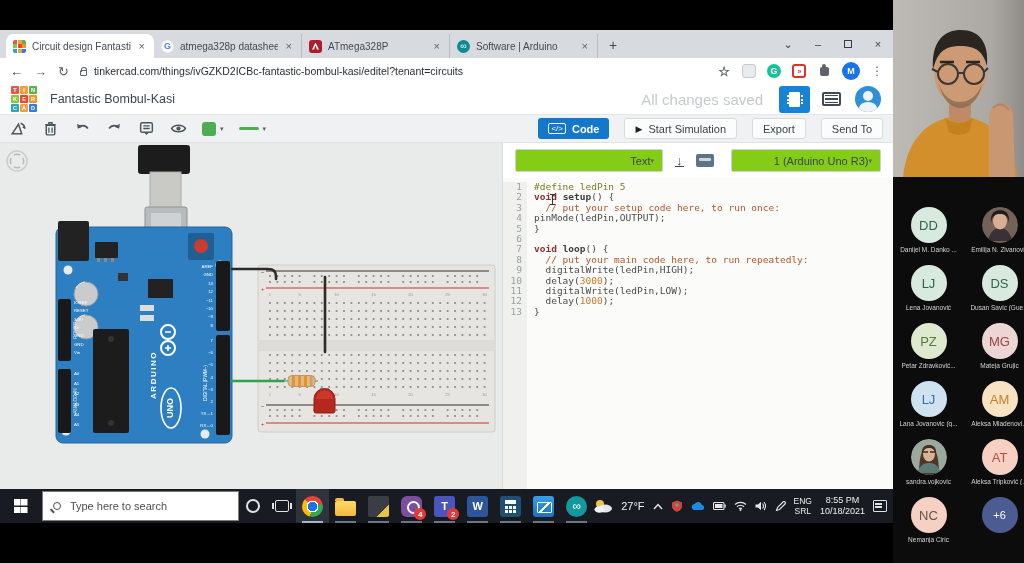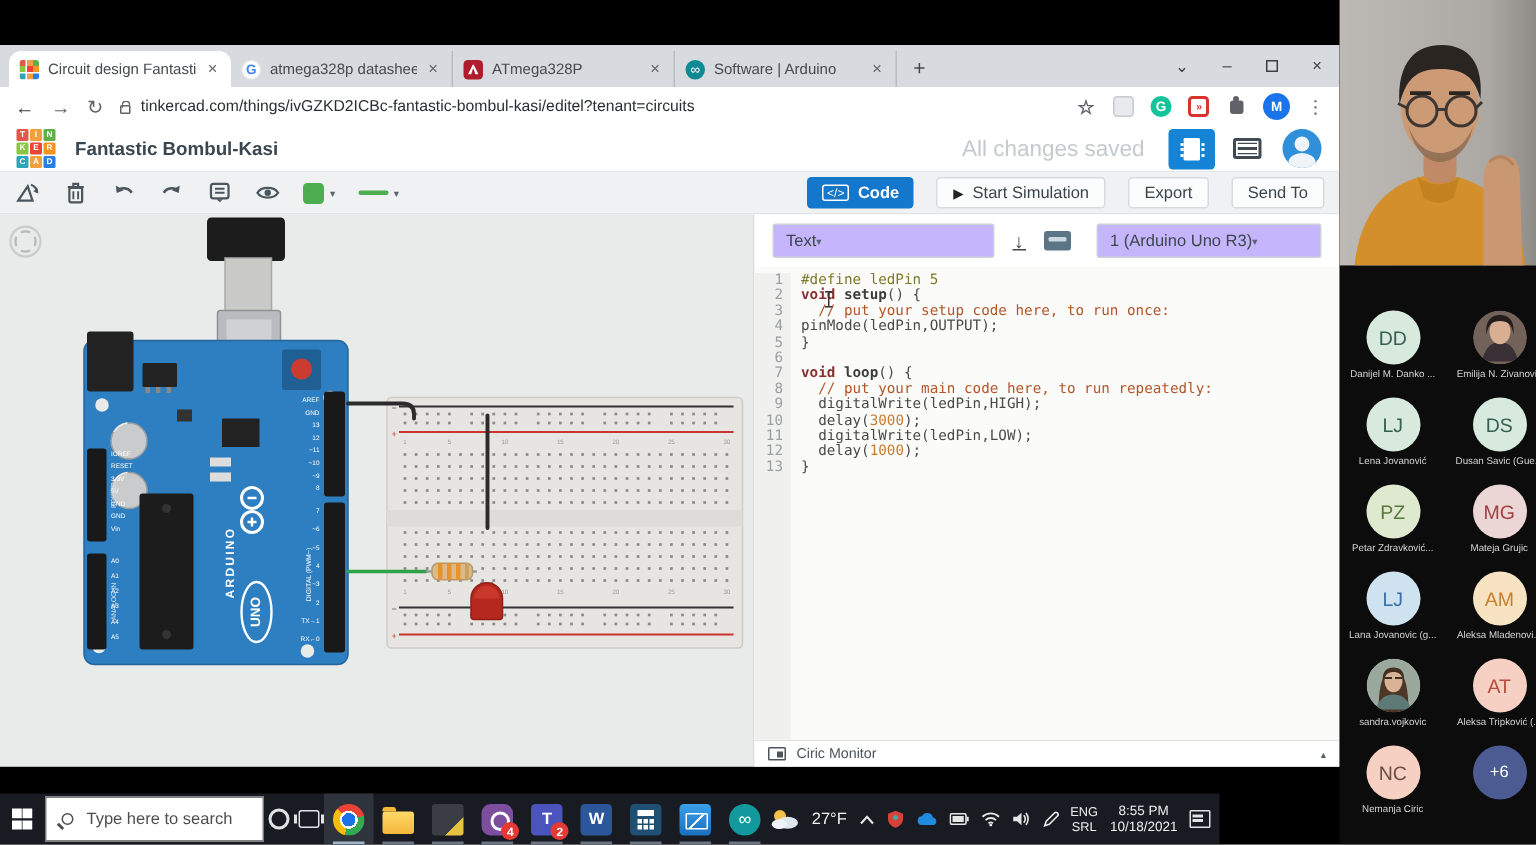--- a/index.html
+++ b/index.html
@@ -58,21 +58,21 @@
   .ei-puzzle i::before{content:"";position:absolute;top:-3px;left:2.5px;width:4px;height:4px;border-radius:50%;background:#5f6368}
   .avatarM{width:18px;height:18px;border-radius:50%;background:#1a73e8;color:#fff;font-size:9px;font-weight:700;
            display:flex;align-items:center;justify-content:center}
   .menudots{color:#5f6368;font-size:12px;letter-spacing:0}
 
   
   .tcheader{height:31px;background:#fff;border-bottom:1px solid #e4e7e9;display:flex;align-items:center;padding:0 6px}
   .tclogo{width:26px;height:26px;display:grid;grid-template-columns:repeat(3,1fr);grid-template-rows:repeat(3,1fr);
           gap:1px;margin:0 5px}
   .tclogo span{color:#fff;font-size:5.5px;font-weight:700;display:flex;align-items:center;justify-content:center;border-radius:1px}
-  .tctitle{font-size:12.5px;font-weight:700;color:#3a4750;margin-left:8px}
+  .tctitle{font-size:12.5px;font-weight:400;color:#3a4750;margin-left:8px}
   .saved{margin-left:auto;font-size:15px;color:#c4cacd;margin-right:16px}
   .chipbtn{width:31px;height:27px;background:#1583d6;border-radius:3px;display:flex;align-items:center;justify-content:center;margin-right:12px}
   .chipglyph{width:11px;height:15px;background:#fff;border-radius:1px;position:relative}
   .chipglyph::before,.chipglyph::after{content:"";position:absolute;top:2px;bottom:2px;width:2px;
       background:repeating-linear-gradient(#1583d6 0 1.5px,#fff 1.5px 3.5px)}
   .chipglyph::before{left:-2.5px}.chipglyph::after{right:-2.5px}
   .listbtn{width:19px;height:14px;border:2px solid #3f4a52;border-radius:2px;margin-right:14px;
       background:repeating-linear-gradient(#3f4a52 0 2px,#fff 2px 4px);background-clip:content-box;padding:1px}
   .tcavatar{width:26px;height:26px;border-radius:50%;background:#2f8fd9;position:relative;overflow:hidden;margin-right:6px}
   .tcavatar::before{content:"";position:absolute;left:8px;top:5px;width:10px;height:10px;border-radius:50%;background:#eef4f8}
@@ -95,21 +95,21 @@
 
   
   .content{display:flex;height:368px}
   .canvas{flex:1;background:#e9ebea;position:relative;overflow:hidden}
   .pancontrol{position:absolute;left:5px;top:6px}
 
   
   .codepanel{width:391px;background:#fff;border-left:1px solid #d8dcdf;display:flex;flex-direction:column;flex:none}
   .cp-header{height:35px;display:flex;align-items:center;padding:0 12px;gap:12px;background:#fff}
   .select{border:1px solid #ccd2d5;border-radius:2px;height:23px;display:flex;align-items:center;
-          justify-content:flex-start;padding:0 8px;font-size:11px;color:#3c464c;background:#c4b5fd}
+          justify-content:flex-end;padding:0 8px;font-size:11px;color:#3c464c;background:#84cc16}
   .sel-mode{width:148px}
   .sel-board{width:150px;margin-left:auto}
   .dlicon{font-size:13px;color:#3c464c;border-bottom:1.5px solid #3c464c;line-height:11px;padding:0 1px}
   .archicon{width:18px;height:13px;background:#5b7486;border-radius:2px;position:relative}
   .archicon::before{content:"";position:absolute;left:3px;top:4px;right:3px;height:3px;background:#ccd7de;border-radius:1px}
   .cp-code{flex:1;display:flex;font-family:"DejaVu Sans Mono",monospace;font-size:9.5px;line-height:10.4px;
            background:#fbfbf9;overflow:hidden;position:relative;padding-top:4px}
   .gutter{width:24px;text-align:right;padding-right:5px;color:#9aa0a3;background:#f0f0ee;flex:none}
   .codelines{padding-left:7px;white-space:pre;color:#4a4a4a}
   .c-def{color:#7d7a28}
@@ -121,21 +121,21 @@
   .ibeam{position:absolute;left:49px;top:17px;width:1px;height:9px;background:#333}
   .ibeam::before,.ibeam::after{content:"";position:absolute;left:-2px;width:5px;height:1px;background:#333}
   .ibeam::before{top:-1px}.ibeam::after{bottom:-1px}
   .cp-serial{height:18px;border-top:1px solid #e3e3e3;display:flex;align-items:center;gap:7px;
              padding:0 9px;font-size:9.5px;color:#4c555b;background:#fff}
   .serialicon{width:12px;height:9px;border:1px solid #4c555b;border-radius:1px;position:relative}
   .serialicon::before{content:"";position:absolute;right:1px;bottom:1px;width:4px;height:4px;background:#4c555b}
   .caret-up{margin-left:auto;font-size:7px;color:#5a646b}
 
   
-  .taskbar{position:absolute;left:0;top:529px;width:813px;height:34px;background:#181b21;display:flex;align-items:center;color:#e8e8e8}
+  .taskbar{position:absolute;left:0;top:489px;width:893px;height:34px;background:#181b21;display:flex;align-items:center;color:#e8e8e8}
   .startbtn{width:44px;height:100%;display:flex;align-items:center;justify-content:center}
   .winlogo{width:14px;height:14px;background:
       linear-gradient(#fff,#fff) 0 0/6.5px 6.5px,
       linear-gradient(#fff,#fff) 7.5px 0/6.5px 6.5px,
       linear-gradient(#fff,#fff) 0 7.5px/6.5px 6.5px,
       linear-gradient(#fff,#fff) 7.5px 7.5px/6.5px 6.5px;background-repeat:no-repeat}
   .searchbox{width:206px;height:30px;background:#fff;border:1px solid #7d7d7d;display:flex;align-items:center;
              gap:9px;padding:0 10px;font-size:11px;color:#4e4e4e}
   .mag{width:8px;height:8px;border:1.5px solid #4e4e4e;border-radius:50%;position:relative;flex:none}
   .mag::after{content:"";position:absolute;left:-4px;top:7px;width:5px;height:1.5px;background:#4e4e4e;transform:rotate(45deg)}

